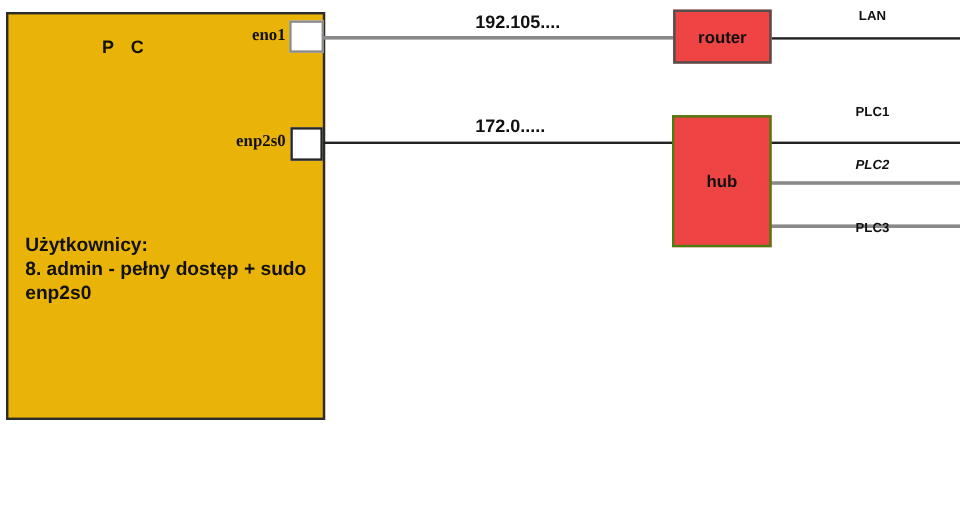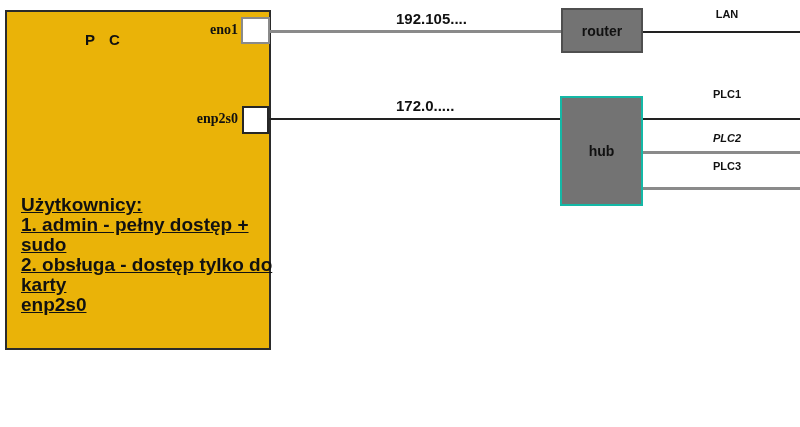--- a/index.html
+++ b/index.html
@@ -9,61 +9,60 @@
   }
   .box{position:absolute;background:#eab308;box-sizing:border-box;}
   .pc-box{left:5px;top:10px;width:266px;height:340px;border:2px solid #2b2b2b;}
   .pc-title{position:absolute;left:78px;top:19px;font-size:15px;letter-spacing:5px;}
   .port-label{position:absolute;font-size:14px;text-align:right;font-family:Liberation Serif, serif;}
   .eno1-label{left:168px;top:22px;width:70px;}
   .enp2s0-label{left:158px;top:111px;width:80px;}
   .port{position:absolute;background:#fff;box-sizing:border-box;z-index:3;}
   .eno1-port{left:241px;top:17px;width:29px;height:27px;border:2px solid #8a8a8a;}
   .enp2s0-port{left:242px;top:106px;width:27px;height:28px;border:2px solid #262626;}
-  .users{position:absolute;left:14px;top:183px;width:252px;font-size:19px;line-height:20px;text-decoration:underline;}
+  .users{position:absolute;left:14px;top:183px;width:252px;font-size:16px;line-height:20px;}
   .line{position:absolute;z-index:1;}
   .line-gray{background:#8a8a8a;}
   .line-black{background:#222;}
   .l-eno1{left:269px;top:30px;width:292px;height:3px;}
   .l-lan{left:643px;top:31px;width:157px;height:2px;}
   .l-enp2s0{left:268px;top:118px;width:292px;height:2px;}
   .l-plc1{left:642px;top:118px;width:158px;height:2px;}
   .l-plc2{left:642px;top:151px;width:158px;height:3px;}
   .l-plc3{left:642px;top:187px;width:158px;height:3px;}
-  .node{position:absolute;background:#737373;box-sizing:border-box;z-index:2;
+  .node{position:absolute;background:#ef4444;box-sizing:border-box;z-index:2;
         display:flex;align-items:center;justify-content:center;font-size:14px;}
   .router-box{left:561px;top:8px;width:82px;height:45px;border:2px solid #4f4f4f;}
-  .hub-box{left:560px;top:96px;width:83px;height:110px;border:2px solid #14b8a6;}
+  .hub-box{left:560px;top:96px;width:83px;height:110px;border:2px solid #4d7c0f;}
   .net-label{position:absolute;font-size:15px;z-index:4;}
   .lbl-192{left:396px;top:10px;}
   .lbl-172{left:396px;top:97px;}
   .end-label{position:absolute;width:70px;text-align:center;font-size:11px;z-index:4;}
   .lbl-lan{left:692px;top:8px;}
   .lbl-plc1{left:692px;top:88px;}
   .lbl-plc2{left:692px;top:132px;font-style:italic;}
-  .lbl-plc3{left:692px;top:160px;}
+  .lbl-plc3{left:692px;top:184px;}
 </style>
 </head>
 <body>
 
 <div class="canvas">
 
   <div class="line line-gray l-eno1"></div>
   <div class="line line-black l-lan"></div>
   <div class="line line-black l-enp2s0"></div>
   <div class="line line-black l-plc1"></div>
   <div class="line line-gray l-plc2"></div>
   <div class="line line-gray l-plc3"></div>
 
   <div class="box pc-box">
     <div class="pc-title">P C</div>
     <div class="users">
       <div>Użytkownicy:</div>
-      <div>1. admin - pełny dostęp + sudo</div>
-      <div>2. obsługa - dostęp tylko do karty</div>
+      <div>8. admin - pełny dostęp + sudo</div>
       <div>enp2s0</div>
     </div>
   </div>
   <div class="port-label eno1-label">eno1</div>
   <div class="port eno1-port"></div>
   <div class="port-label enp2s0-label">enp2s0</div>
   <div class="port enp2s0-port"></div>
 
   <div class="net-label lbl-192">192.105....</div>
   <div class="net-label lbl-172">172.0.....</div>

